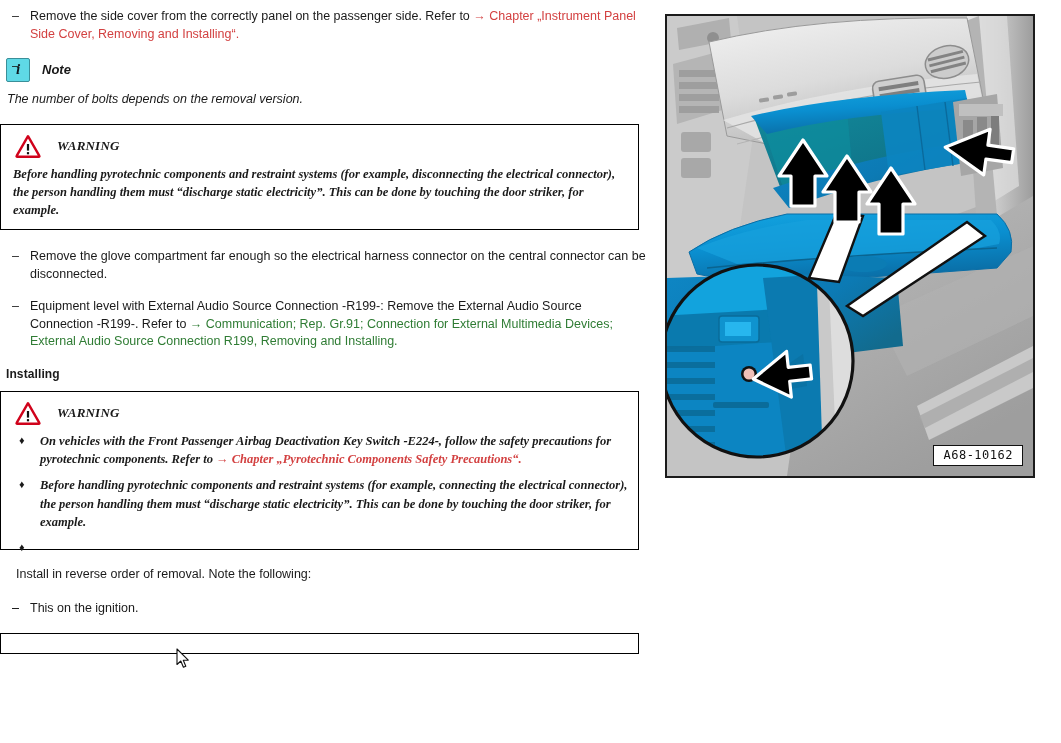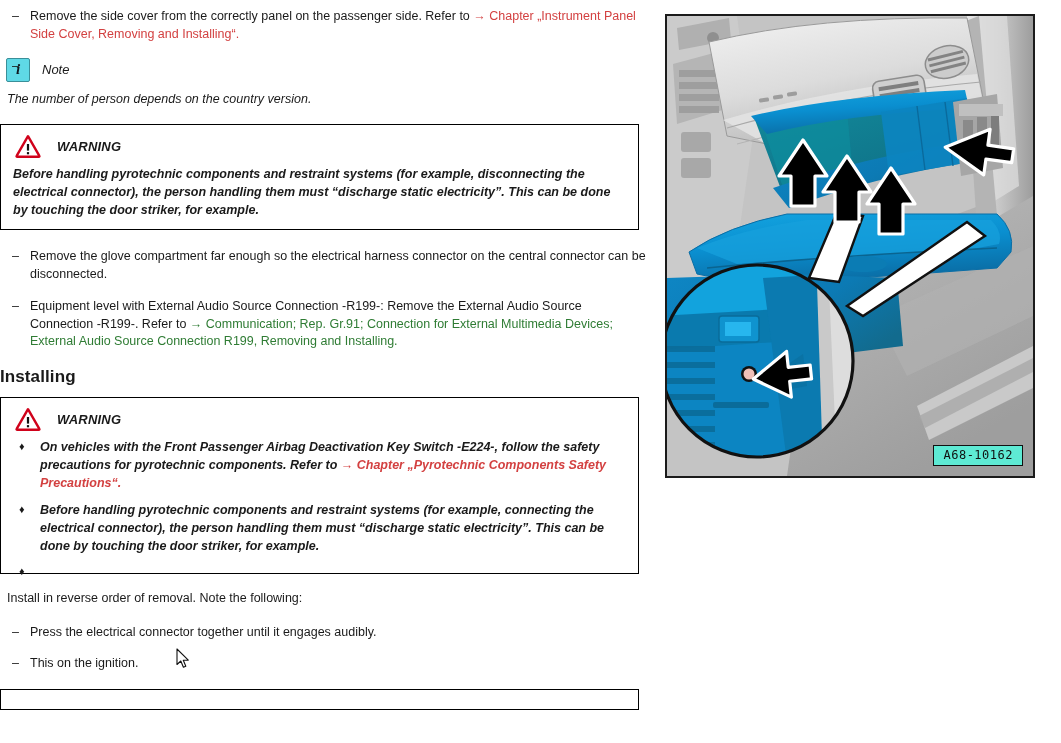--- a/index.html
+++ b/index.html
@@ -37,30 +37,31 @@
   .dash-item .dash {
     position: absolute;
     left: 12px;
     top: 0;
     color: #1a1a1a;
   }
 
   .plain-para {
     margin: 0 0 14px 0;
     line-height: 1.42;
-    padding-left: 7px;
+    padding-left: 16px;
   }
 
   .link-red { color: #d34141; }
   .link-green { color: #2f7c34; }
 
   .heading {
     font-weight: bold;
     margin: 0 0 10px 0;
-    font-size: 17px;
+    padding-left: 6px;
+    font-size: 12px;
     letter-spacing: 0.1px;
   }
 
   
   .note-block {
     margin: 2px 0 10px 0;
     padding-left: 6px;
   }
   .note-head {
     display: flex;
@@ -82,38 +83,39 @@
   .note-icon .iglyph {
     font-family: "Liberation Serif", serif;
     font-weight: bold;
     font-style: italic;
     font-size: 15px;
     line-height: 1;
     color: #101820;
   }
   .note-title {
     font-style: italic;
-    font-weight: normal;
+    font-weight: bold;
     font-size: 13px;
   }
   .note-body {
     font-style: italic;
     margin-top: 9px;
     line-height: 1.4;
     padding-left: 1px;
   }
 
   
   .warn-box {
     border: 1.5px solid #000000;
     background: #ffffff;
     margin: 0 0 14px 0;
     padding: 9px 10px 10px 10px;
     width: 617px;
     box-sizing: content-box;
+    font-family: Liberation Serif, serif;
   }
   .warn-head {
     display: flex;
     align-items: center;
     gap: 16px;
     margin-bottom: 7px;
     padding-left: 4px;
   }
   .warn-title {
     font-style: italic;
@@ -157,21 +159,21 @@
     border: 2px solid #1b1b1b;
     box-sizing: border-box;
     overflow: hidden;
     background: #cfcfcf;
   }
   .figure svg { display: block; }
   .fig-label {
     position: absolute;
     right: 10px;
     bottom: 10px;
-    background: #5eead4;
+    background: #ffffff;
     border: 1px solid #111;
     padding: 2px 9px 3px 9px;
     font-family: "DejaVu Sans Mono", monospace;
     font-size: 12px;
     letter-spacing: 0.5px;
     color: #111;
   }
 
   
   .cursor {
@@ -199,21 +201,21 @@
       <span class="dash">–</span>
     </div>
 
     <div class="note-block">
       <div class="note-head">
         <span class="note-icon">
           <span class="iglyph">i</span>
         </span>
         <span class="note-title">Note</span>
       </div>
-      <div class="note-body">The number of person depends on the country version.</div>
+      <div class="note-body">The number of bolts depends on the removal version.</div>
     </div>
 
     <div class="warn-box" style="margin-top:16px;">
       <div class="warn-head">
         <svg class="tri-icon" viewBox="0 0 26 24">
           <path d="M13 2.2 L24.2 21.6 Q25 22.8 23.6 22.8 L2.4 22.8 Q1 22.8 1.8 21.6 Z" fill="#ffffff" stroke="#d0021b" stroke-width="2.4" stroke-linejoin="round"></path>
           <rect x="11.9" y="10" width="2.2" height="6.6" fill="#111"></rect>
           <rect x="11.9" y="18.1" width="2.2" height="2.2" fill="#111"></rect>
         </svg>
         <span class="warn-title">WARNING</span>
@@ -254,21 +256,20 @@
         <li>
           <span class="diamond">♦</span>
         </li>
       </ul>
     </div>
 
     <div class="plain-para" style="margin-top:16px;">Install in reverse order of removal. Note the following:</div>
 
     <div class="dash-item" style="margin-top:16px;">
       <span class="dash">–</span>
-      <span>Press the electrical connector together until it engages audibly.</span>
     </div>
 
     <div class="dash-item" style="margin-bottom:16px;">
       <span class="dash">–</span>
       <span>This on the ignition.</span>
     </div>
 
     <div class="warn-box">
       
       

